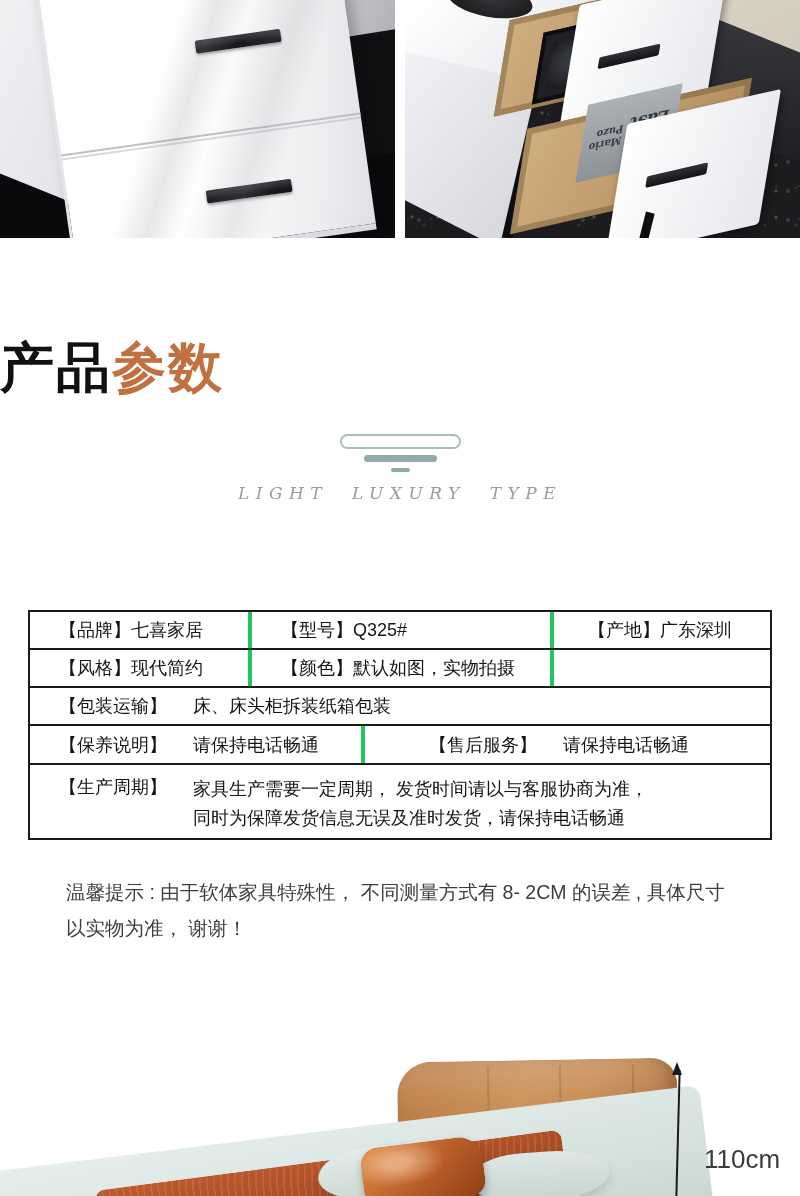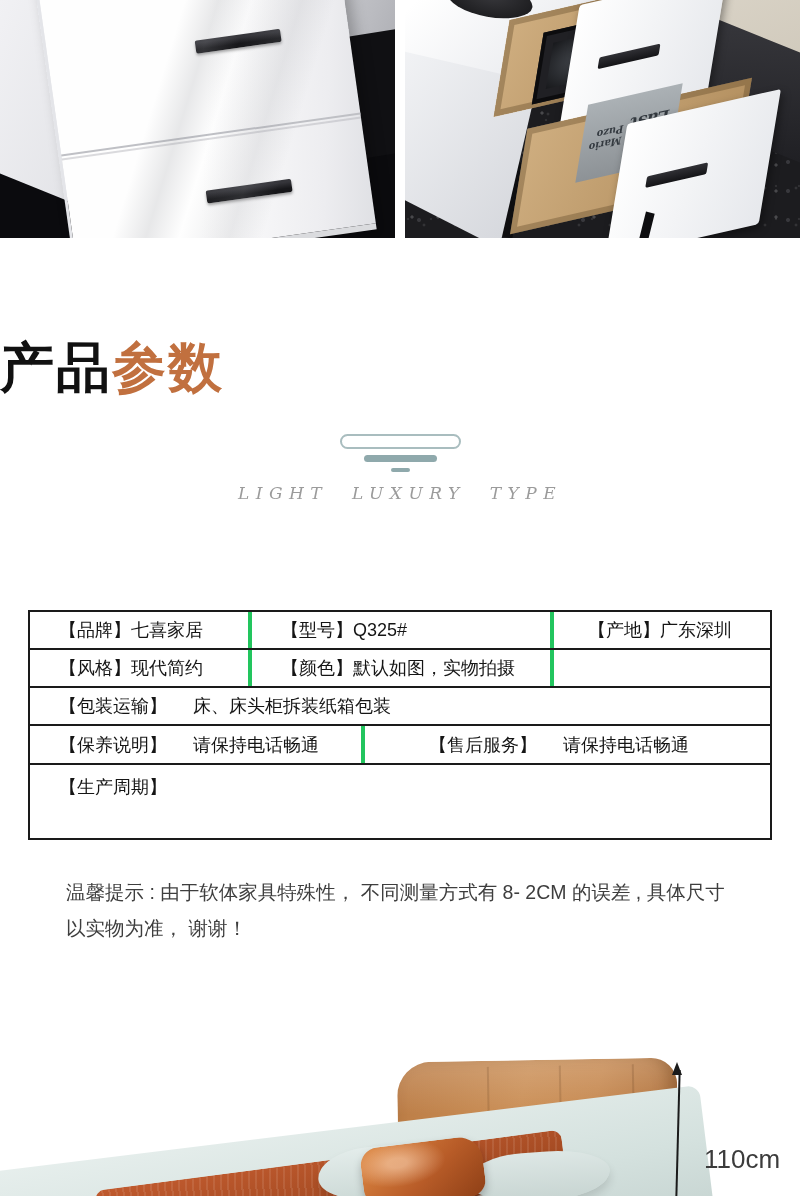--- a/index.html
+++ b/index.html
@@ -239,20 +239,24 @@
           <span class="val-gap">请保持电话畅通</span>
       </div>
       <div class="t-cell w5">
         <span>【售后服务】</span>
           <span class="val-gap">请保持电话畅通</span>
       </div>
     </div>
     <div class="t-row r5">
       <div class="t-cell full">
         <span>【生产周期】</span>
+        <span class="cycle-lines">
+          <span>家具生产需要一定周期， 发货时间请以与客服协商为准，</span><br>
+          <span>同时为保障发货信息无误及准时发货，请保持电话畅通</span>
+        </span>
       </div>
     </div>
   </div>
 
   <div class="notice">
     <div>温馨提示 : 由于软体家具特殊性， 不同测量方式有 8- 2CM 的误差 , 具体尺寸</div>
     <div>以实物为准， 谢谢！</div>
   </div>
 
   <div class="bed-photo">

